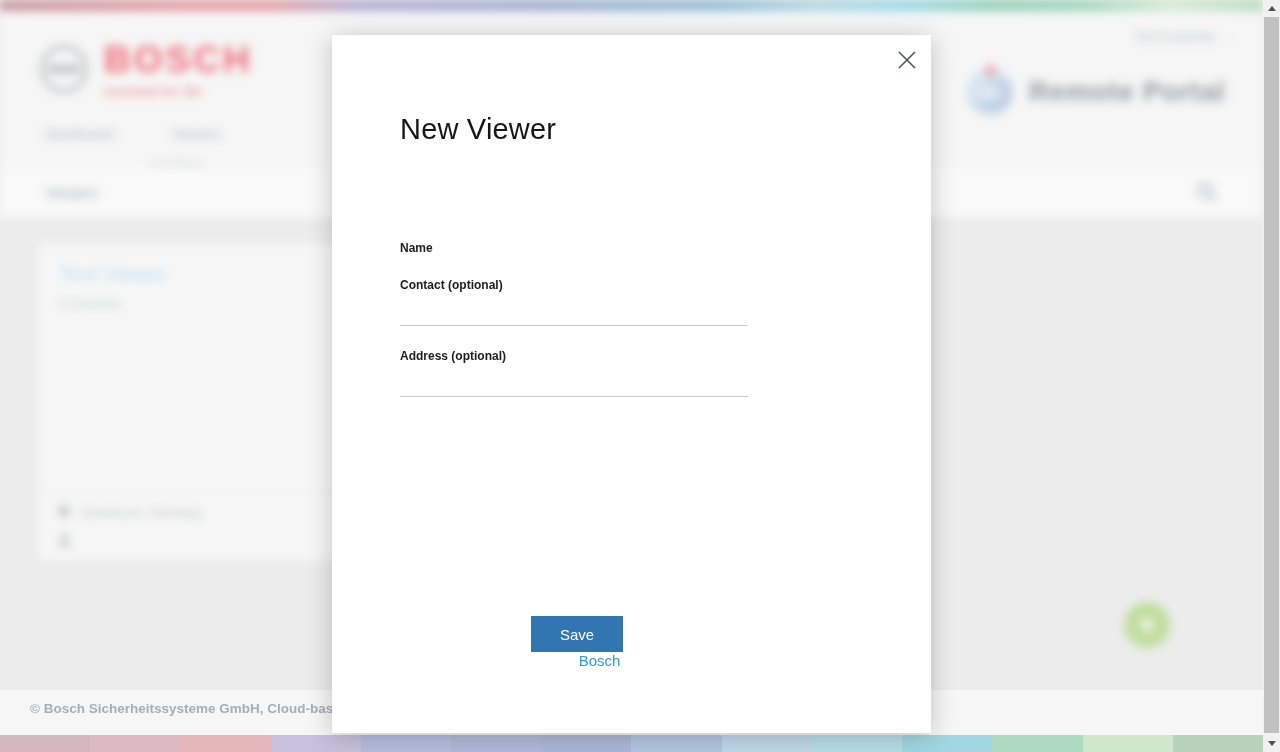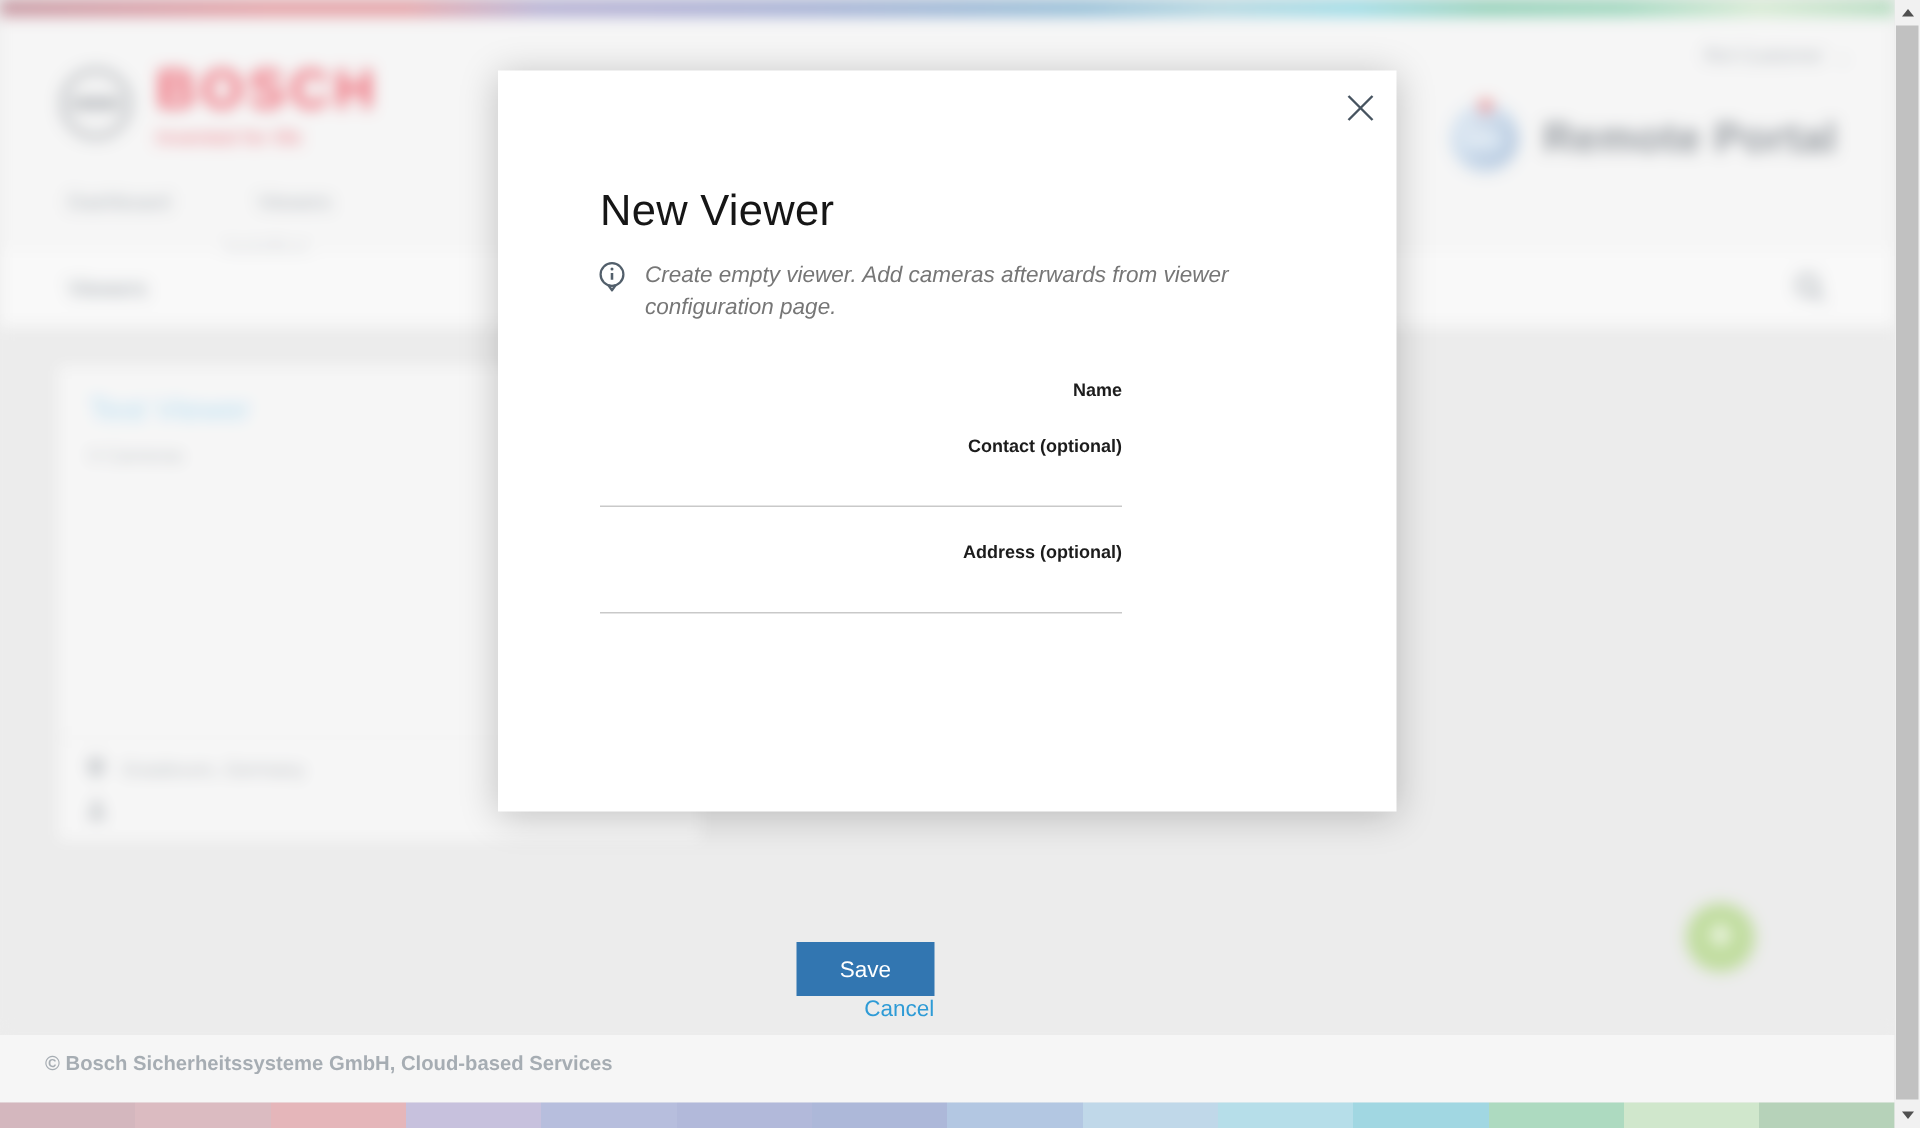--- a/index.html
+++ b/index.html
@@ -52,30 +52,30 @@
 
   
   .bg-footer { position:absolute; left:0; top:690px; width:1263px; height:45px; background:#efefef; }
   .copyright { position:absolute; left:30px; top:11px; font-size:13.5px; font-weight:bold;
     color:#67727d; filter:blur(.4px); white-space:nowrap; }
   .bottom-stripe { position:absolute; left:0; top:735px; width:1263px; height:17px; }
 
   
   .overlay { position:absolute; left:0; top:0; width:1263px; height:752px;
     background:rgba(255,255,255,.42); }
-  .modal { position:absolute; left:332px; top:47px; width:599px; height:494px; background:#fff;
+  .modal { position:absolute; left:332px; top:35px; width:599px; height:698px; background:#fff;
     box-shadow:0 3px 24px rgba(0,0,0,.22); }
   .close-x { position:absolute; right:11px; top:12px; width:26px; height:26px; cursor:pointer; }
   .m-title { position:absolute; left:68px; top:78px; font-size:29px; color:#161616;
     font-weight:400; letter-spacing:.2px; }
   .m-info { position:absolute; left:66px; top:126px; width:470px; display:flex; gap:12px; }
   .m-info-text { font-style:italic; font-size:15px; color:#767676; line-height:1.4; }
   .m-form { position:absolute; left:68px; top:206px; width:348px; }
   .field { margin-bottom:23px; }
-  .field label { display:block; font-size:12px; font-weight:bold; color:#1c1c1c; margin-bottom:6px;text-align:right; }
+  .field label { display:block; font-size:12px; font-weight:bold; color:#1c1c1c; margin-bottom:6px; }
   .field input { width:100%; height:28px; border:none; border-bottom:1px solid #c9c9c9;
     background:transparent; font-size:15px; color:#8a8a8a; padding:0 0 4px 10px; outline:none;
     font-family:"Liberation Sans", sans-serif; }
   .btn-row { position:absolute; left:199px; top:581px; display:flex; align-items:center;flex-direction:column; }
   .btn-save { width:92px; height:36px; background:#3276b1; color:#fff; border:none;
     font-size:15px; cursor:pointer; font-family:"Liberation Sans", sans-serif; }
   .btn-cancel { margin-left:45px; background:none; border:none; color:#2e9bd6; font-size:15px;
     cursor:pointer; font-family:"Liberation Sans", sans-serif; }
 
   
@@ -162,47 +162,38 @@
   <div class="modal">
     <div class="close-x">
       <svg width="26" height="26" viewBox="0 0 26 26">
         <line x1="5" y1="5" x2="21" y2="21" stroke="#46535f" stroke-width="1.6"></line>
         <line x1="21" y1="5" x2="5" y2="21" stroke="#46535f" stroke-width="1.6"></line>
       </svg>
     </div>
 
     <div class="m-title">New Viewer</div>
 
-    <div class="m-info">
-      <svg width="20" height="24" viewBox="0 0 20 24" style="flex:none; margin-top:1px;">
-        <circle cx="10" cy="9" r="7.6" fill="none" stroke="#525f6b" stroke-width="1.5"></circle>
-        <path d="M7.5 16 L10 19.5 L12.5 16" fill="none" stroke="#525f6b" stroke-width="1.5" stroke-linejoin="round"></path>
-        <line x1="10" y1="8" x2="10" y2="12.5" stroke="#525f6b" stroke-width="1.7"></line>
-        <circle cx="10" cy="5.4" r="1" fill="#525f6b"></circle>
-      </svg>
-      <div class="m-info-text">Create empty viewer. Add cameras afterwards from viewer configuration page.</div>
-    </div>
 
     <div class="m-form">
       <div class="field">
         <label>Name</label>
       </div>
       <div class="field">
         <label>Contact (optional)</label>
         <input type="text" value="" style="">
       </div>
       <div class="field">
         <label>Address (optional)</label>
         <input type="text" value="" style="">
       </div>
     </div>
 
     <div class="btn-row">
       <button class="btn-save">Save</button>
-      <button class="btn-cancel">Cancel</button>
+      <button class="btn-cancel">Bosch</button>
     </div>
   </div>
 
   <div class="scrollbar">
     <div class="sb-btn sb-up">
         <div class="tri-up"></div>
       </div>
     <div class="sb-thumb"></div>
     <div class="sb-btn sb-down">
         <div class="tri-down"></div>

